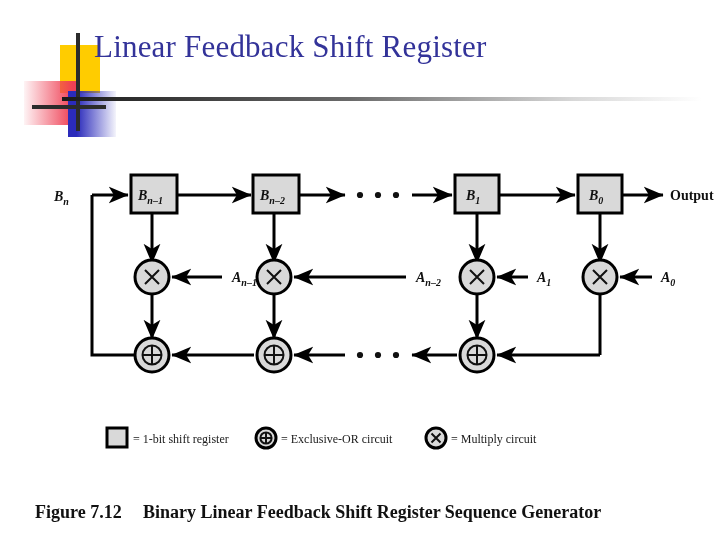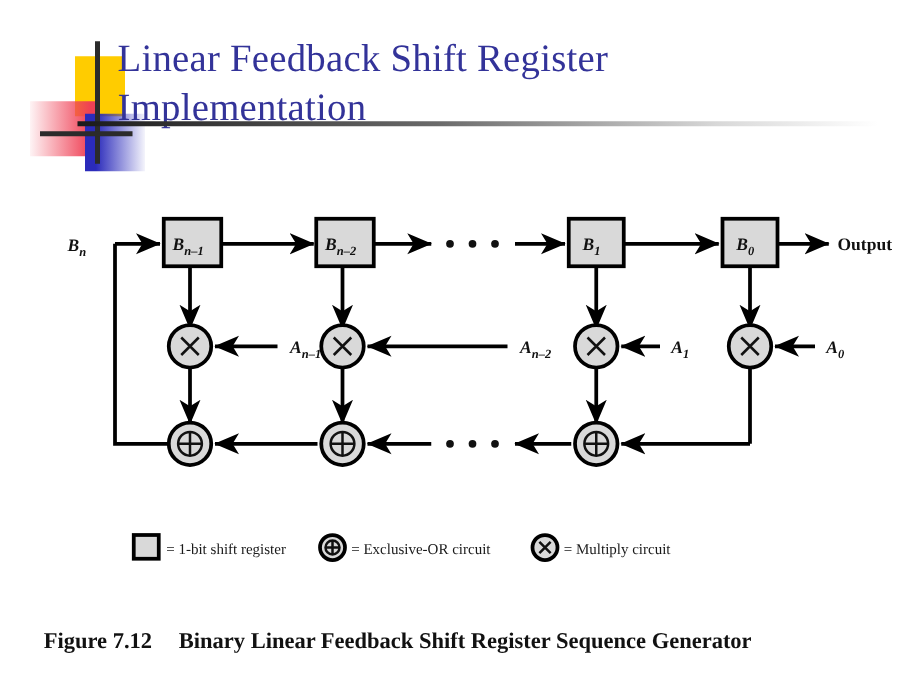--- a/index.html
+++ b/index.html
@@ -148,21 +148,20 @@
 <div id="slide-logo">
   <div id="logo-yellow-square"></div>
   <div id="logo-red-square"></div>
   <div id="logo-blue-square"></div>
   <div id="logo-vline"></div>
   <div id="logo-hline"></div>
 </div>
 
 <h1 id="slide-title">
   <span class="tline">Linear Feedback Shift Register</span>
-  <span class="tline">Implementation</span>
 </h1>
 <div id="title-rule"></div>
 
 <div id="figure-area">
 <svg id="figure-svg" width="720" height="390" viewBox="0 0 720 390">
 
   <defs>
     <marker id="arrowhead" markerWidth="7" markerHeight="7" refX="6.4" refY="3.1" orient="auto" markerUnits="strokeWidth">
       <path d="M0,0.3 L6.6,3.1 L0,5.9 L1.7,3.1 Z" fill="#000000"></path>
     </marker>

